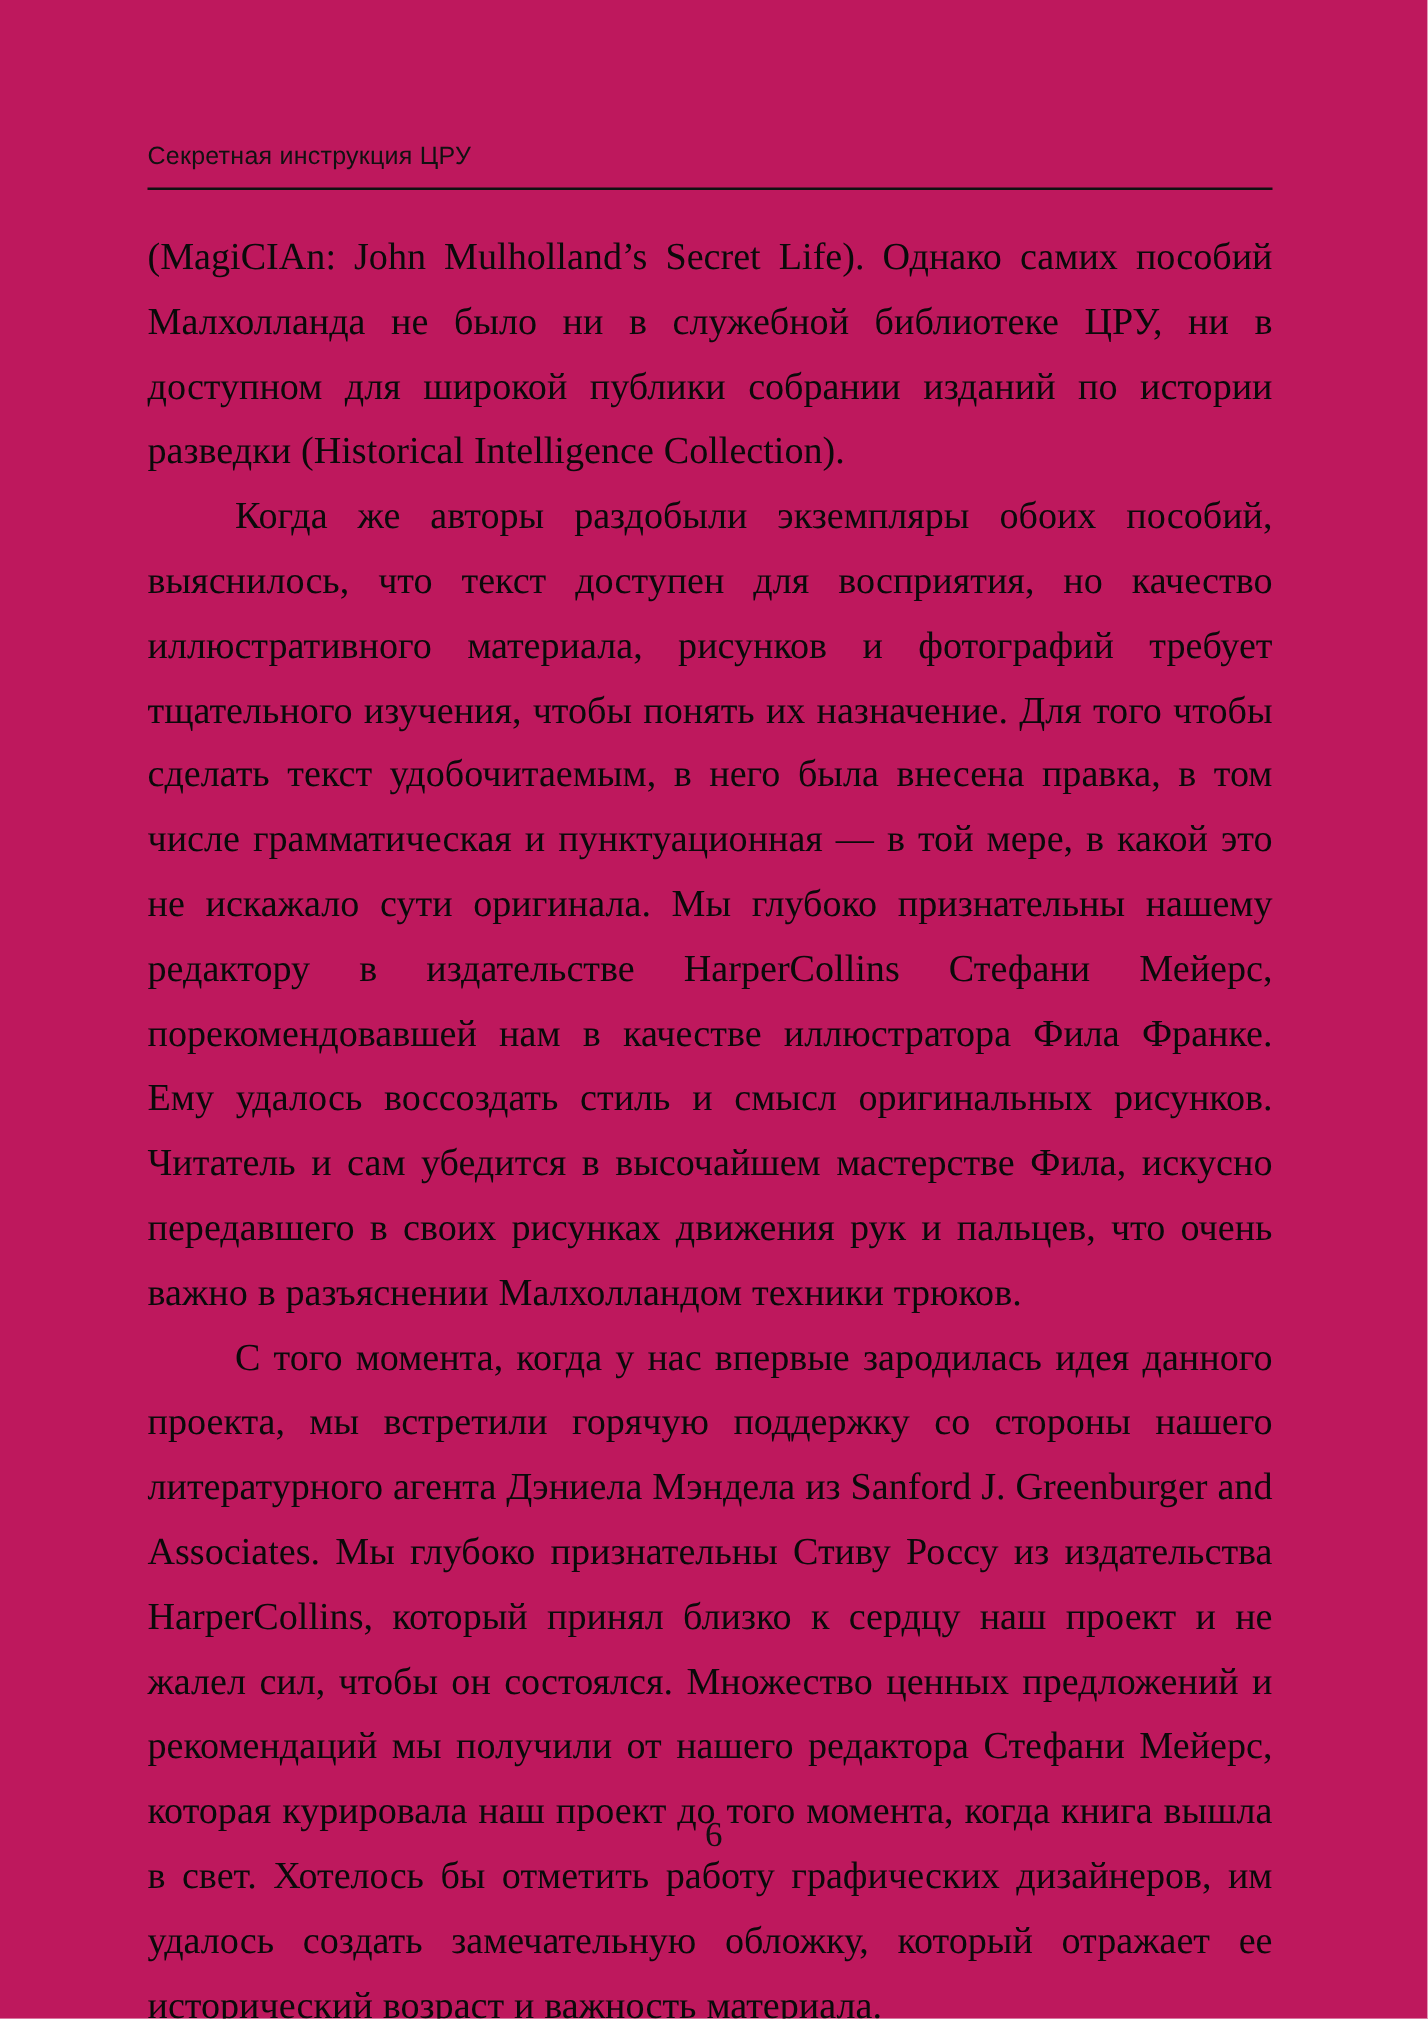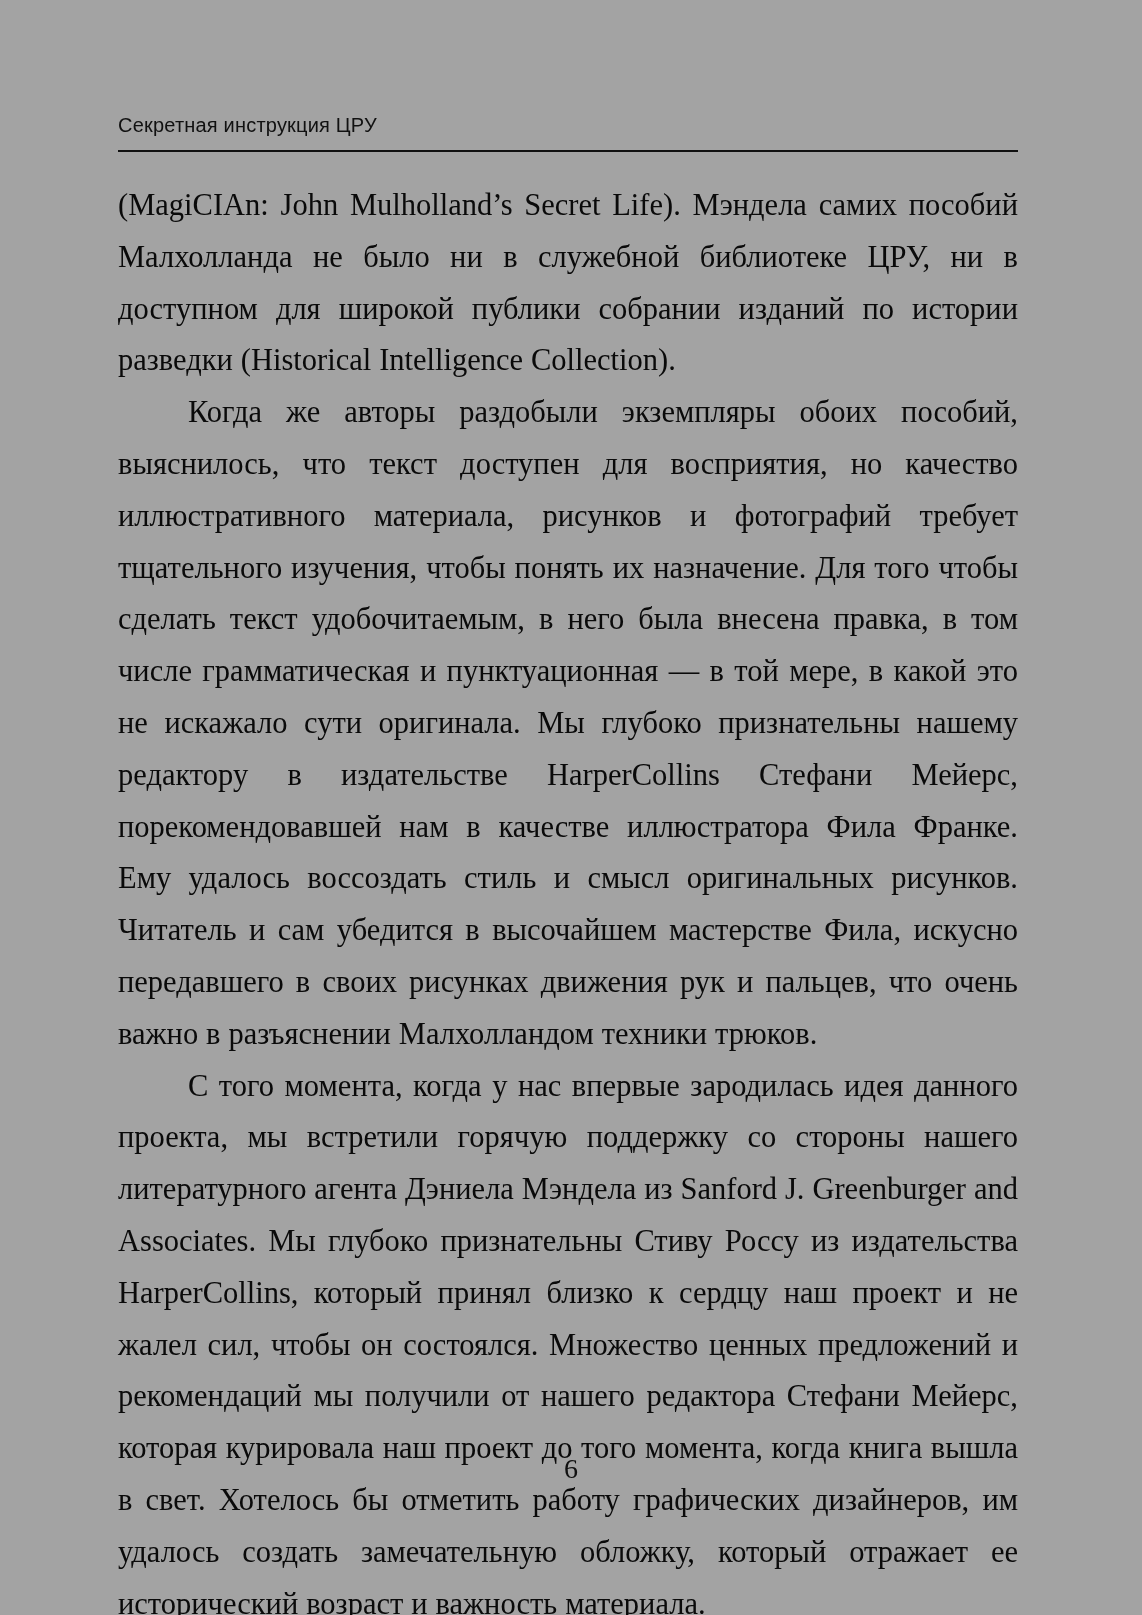--- a/index.html
+++ b/index.html
@@ -6,21 +6,21 @@
   html, body {
     margin: 0;
     padding: 0;
     background: #ffffff;
   }
   .page {
     position: relative;
     width: 1142px;
     height: 1615px;
     margin: 0 auto;
-    background: #a3a3a3;
+    background: #be185d;
     overflow: hidden;
   }
 
   
   .running-head {
     position: absolute;
     left: 118px;
     top: 112px;
     width: 900px;
   }
@@ -86,21 +86,21 @@
 <body>
 
 <div class="page">
 
   <div class="running-head">
     <div class="running-head-text">Секретная инструкция ЦРУ</div>
   </div>
   <div class="head-rule"></div>
 
   <div class="text-block">
-    <p class="para">(MagiCIAn: John Mulholland’s Secret Life). Мэндела самих пособий Малхолланда не было ни в служебной библиотеке ЦРУ, ни в доступном для широкой публики собрании изданий по истории разведки (Historical Intelligence Collection).</p>
+    <p class="para">(MagiCIAn: John Mulholland’s Secret Life). Однако самих пособий Малхолланда не было ни в служебной библиотеке ЦРУ, ни в доступном для широкой публики собрании изданий по истории разведки (Historical Intelligence Collection).</p>
     <p class="para indent">Когда же авторы раздобыли экземпляры обоих пособий, выяснилось, что текст доступен для восприятия, но качество иллюстративного материала, рисунков и фотографий требует тщательного изучения, чтобы понять их назначение. Для того чтобы сделать текст удобочитаемым, в него была внесена правка, в том числе грамматическая и пунктуационная — в той мере, в какой это не искажало сути оригинала. Мы глубоко признательны нашему редактору в издательстве HarperCollins Стефани Мейерс, порекомендовавшей нам в качестве иллюстратора Фила Франке. Ему удалось воссоздать стиль и смысл оригинальных рисунков. Читатель и сам убедится в высочайшем мастерстве Фила, искусно передавшего в своих рисунках движения рук и пальцев, что очень важно в разъяснении Малхолландом техники трюков.</p>
     <p class="para indent">С того момента, когда у нас впервые зародилась идея данного проекта, мы встретили горячую поддержку со стороны нашего литературного агента Дэниела Мэндела из Sanford J. Greenburger and Associates. Мы глубоко признательны Стиву Россу из издательства HarperCollins, который принял близко к сердцу наш проект и не жалел сил, чтобы он состоялся. Множество ценных предложений и рекомендаций мы получили от нашего редактора Стефани Мейерс, которая курировала наш проект до того момента, когда книга вышла в свет. Хотелось бы отметить работу графических дизайнеров, им удалось создать замечательную обложку, который отражает ее исторический возраст и важность материала.</p>
   </div>
 
   <div class="folio">
     <span class="folio-number">6</span>
   </div>
 
 </div>
 

